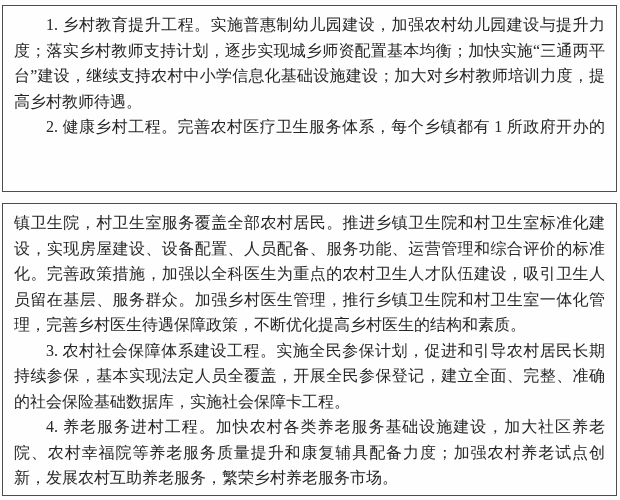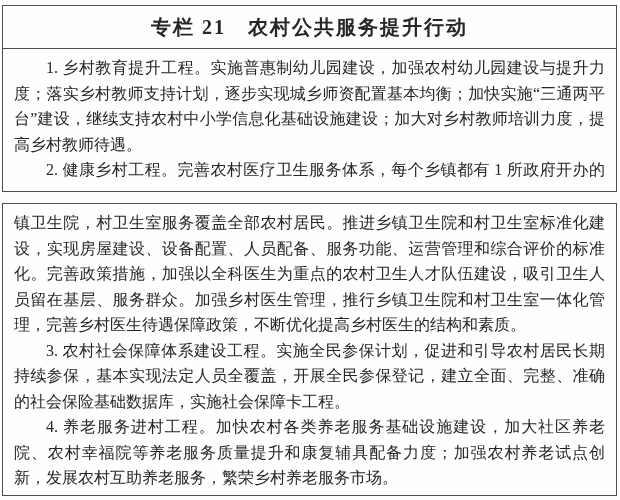--- a/index.html
+++ b/index.html
@@ -65,21 +65,20 @@
     .para.cutline {
       text-align-last: justify;
     }
   </style>
 </head>
 <body>
 
 <div class="doc">
 
   <div class="column-box box-top">
-    <div class="title-row">专栏 21　农村公共服务提升行动</div>
     <div class="body-text">
       <p class="para indent">1. 乡村教育提升工程。实施普惠制幼儿园建设，加强农村幼儿园建设与提升力度；落实乡村教师支持计划，逐步实现城乡师资配置基本均衡；加快实施“三通两平台”建设，继续支持农村中小学信息化基础设施建设；加大对乡村教师培训力度，提高乡村教师待遇。</p>
       <p class="para indent cutline">2. 健康乡村工程。完善农村医疗卫生服务体系，每个乡镇都有 1 所政府开办的乡</p>
     </div>
   </div>
 
   <div class="column-box box-bottom body-text">
     <p class="para">镇卫生院，村卫生室服务覆盖全部农村居民。推进乡镇卫生院和村卫生室标准化建设，实现房屋建设、设备配置、人员配备、服务功能、运营管理和综合评价的标准化。完善政策措施，加强以全科医生为重点的农村卫生人才队伍建设，吸引卫生人员留在基层、服务群众。加强乡村医生管理，推行乡镇卫生院和村卫生室一体化管理，完善乡村医生待遇保障政策，不断优化提高乡村医生的结构和素质。</p>
     <p class="para indent">3. 农村社会保障体系建设工程。实施全民参保计划，促进和引导农村居民长期持续参保，基本实现法定人员全覆盖，开展全民参保登记，建立全面、完整、准确的社会保险基础数据库，实施社会保障卡工程。</p>
     <p class="para indent">4. 养老服务进村工程。加快农村各类养老服务基础设施建设，加大社区养老院、农村幸福院等养老服务质量提升和康复辅具配备力度；加强农村养老试点创新，发展农村互助养老服务，繁荣乡村养老服务市场。</p>

